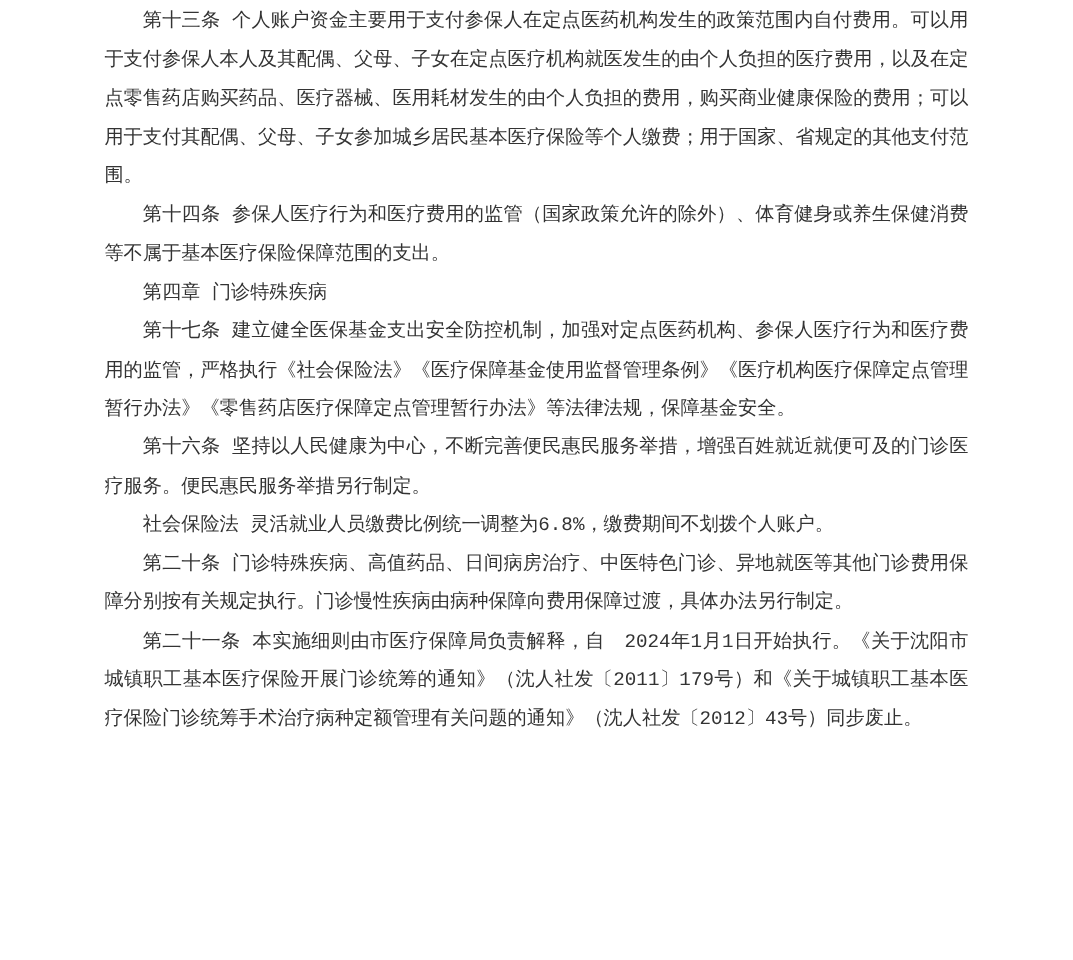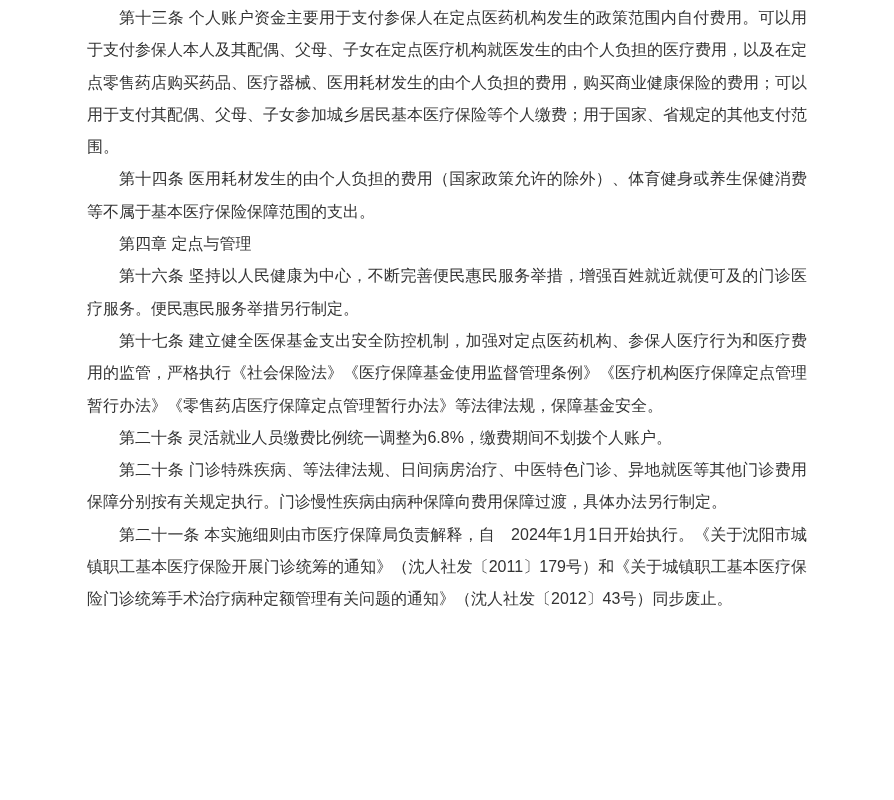--- a/index.html
+++ b/index.html
@@ -20,30 +20,31 @@
     font-size: 16px;
     line-height: 32.3px;
     color: #333333;
     text-align: justify;
   }
   .doc p {
     margin: 0;
     padding: 0;
     text-indent: 2em;
     word-break: break-all;
+    font-family: Liberation Mono, monospace;
   }
   .doc p.chapter {
     font-weight: normal;
   }
 </style>
 </head>
 <body>
 
 <main class="doc">
     <p class="article">第十三条 个人账户资金主要用于支付参保人在定点医药机构发生的政策范围内自付费用。可以用于支付参保人本人及其配偶、父母、子女在定点医疗机构就医发生的由个人负担的医疗费用，以及在定点零售药店购买药品、医疗器械、医用耗材发生的由个人负担的费用，购买商业健康保险的费用；可以用于支付其配偶、父母、子女参加城乡居民基本医疗保险等个人缴费；用于国家、省规定的其他支付范围。</p>
-    <p class="article">第十四条 医用耗材发生的由个人负担的费用（国家政策允许的除外）、体育健身或养生保健消费等不属于基本医疗保险保障范围的支出。</p>
-    <p class="chapter">第四章 定点与管理</p>
+    <p class="article">第十四条 参保人医疗行为和医疗费用的监管（国家政策允许的除外）、体育健身或养生保健消费等不属于基本医疗保险保障范围的支出。</p>
+    <p class="chapter">第四章 门诊特殊疾病</p>
+    <p class="article">第十七条 建立健全医保基金支出安全防控机制，加强对定点医药机构、参保人医疗行为和医疗费用的监管，严格执行《社会保险法》《医疗保障基金使用监督管理条例》《医疗机构医疗保障定点管理暂行办法》《零售药店医疗保障定点管理暂行办法》等法律法规，保障基金安全。</p>
     <p class="article">第十六条 坚持以人民健康为中心，不断完善便民惠民服务举措，增强百姓就近就便可及的门诊医疗服务。便民惠民服务举措另行制定。</p>
-    <p class="article">第十七条 建立健全医保基金支出安全防控机制，加强对定点医药机构、参保人医疗行为和医疗费用的监管，严格执行《社会保险法》《医疗保障基金使用监督管理条例》《医疗机构医疗保障定点管理暂行办法》《零售药店医疗保障定点管理暂行办法》等法律法规，保障基金安全。</p>
-    <p class="article">第二十条 灵活就业人员缴费比例统一调整为6.8%，缴费期间不划拨个人账户。</p>
-    <p class="article">第二十条 门诊特殊疾病、等法律法规、日间病房治疗、中医特色门诊、异地就医等其他门诊费用保障分别按有关规定执行。门诊慢性疾病由病种保障向费用保障过渡，具体办法另行制定。</p>
+    <p class="article">社会保险法 灵活就业人员缴费比例统一调整为6.8%，缴费期间不划拨个人账户。</p>
+    <p class="article">第二十条 门诊特殊疾病、高值药品、日间病房治疗、中医特色门诊、异地就医等其他门诊费用保障分别按有关规定执行。门诊慢性疾病由病种保障向费用保障过渡，具体办法另行制定。</p>
     <p class="article">第二十一条 本实施细则由市医疗保障局负责解释，自　2024年1月1日开始执行。《关于沈阳市城镇职工基本医疗保险开展门诊统筹的通知》（沈人社发〔2011〕179号）和《关于城镇职工基本医疗保险门诊统筹手术治疗病种定额管理有关问题的通知》（沈人社发〔2012〕43号）同步废止。</p>
   </main>
 
 </body></html>

